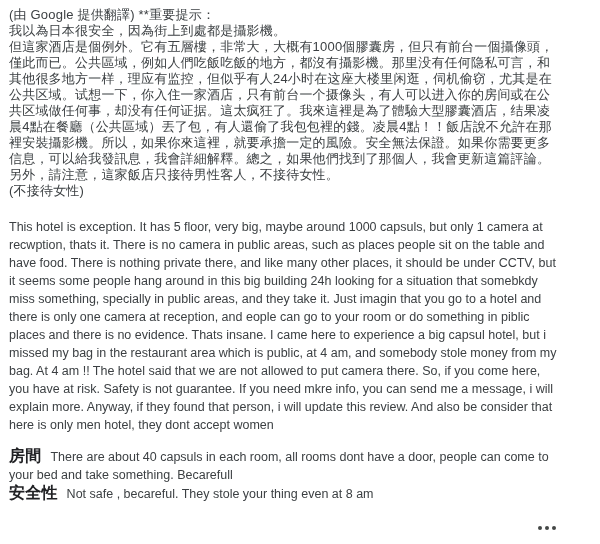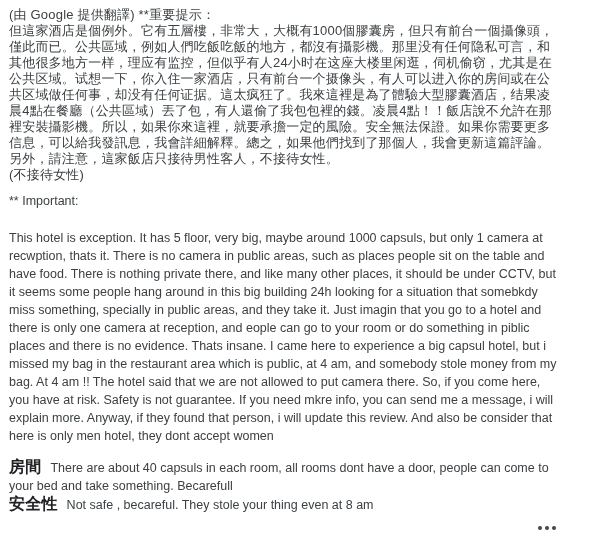--- a/index.html
+++ b/index.html
@@ -72,26 +72,26 @@
     display: inline-block;
   }
 </style>
 </head>
 <body>
 
 <div class="review">
 
   <div class="zh-block">
     <div>(由 Google 提供翻譯) **重要提示：</div>
+    <div>我以為日本很安全，因為街上到處都是攝影機。</div>
     <div>但這家酒店是個例外。它有五層樓，非常大，大概有1000個膠囊房，但只有前台一個攝像頭，僅此而已。公共區域，例如人們吃飯吃飯的地方，都沒有攝影機。那里没有任何隐私可言，和其他很多地方一样，理应有监控，但似乎有人24小时在这座大楼里闲逛，伺机偷窃，尤其是在公共区域。试想一下，你入住一家酒店，只有前台一个摄像头，有人可以进入你的房间或在公共区域做任何事，却没有任何证据。這太疯狂了。我來這裡是為了體驗大型膠囊酒店，结果凌晨4點在餐廳（公共區域）丟了包，有人還偷了我包包裡的錢。凌晨4點！！飯店說不允許在那裡安裝攝影機。所以，如果你來這裡，就要承擔一定的風險。安全無法保證。如果你需要更多信息，可以給我發訊息，我會詳細解釋。總之，如果他們找到了那個人，我會更新這篇評論。另外，請注意，這家飯店只接待男性客人，不接待女性。</div>
     <div>(不接待女性)</div>
   </div>
 
   <div class="en-block">
-    <div>** Important:</div>
     <div class="en-body">This hotel is exception. It has 5 floor, very big, maybe around 1000 capsuls, but only 1 camera at recwption, thats it. There is no camera in public areas, such as places people sit on the table and have food. There is nothing private there, and like many other places, it should be under CCTV, but it seems some people hang around in this big building 24h looking for a situation that somebkdy miss something, specially in public areas, and they take it. Just imagin that you go to a hotel and there is only one camera at reception, and eople can go to your room or do something in piblic places and there is no evidence. Thats insane. I came here to experience a big capsul hotel, but i missed my bag in the restaurant area which is public, at 4 am, and somebody stole money from my bag. At 4 am !! The hotel said that we are not allowed to put camera there. So, if you come here, you have at risk. Safety is not guarantee. If you need mkre info, you can send me a message, i will explain more. Anyway, if they found that person, i will update this review. And also be consider that here is only men hotel, they dont accept women</div>
   </div>
 
   <div class="aspects">
     <div>
       <span class="aspect-label">房間</span><span>There are about 40 capsuls in each room, all rooms dont have a door, people can come to your bed and take something. Becarefull</span>
     </div>
     <div>
       <span class="aspect-label">安全性</span><span>Not safe , becareful. They stole your thing even at 8 am</span>
     </div>

